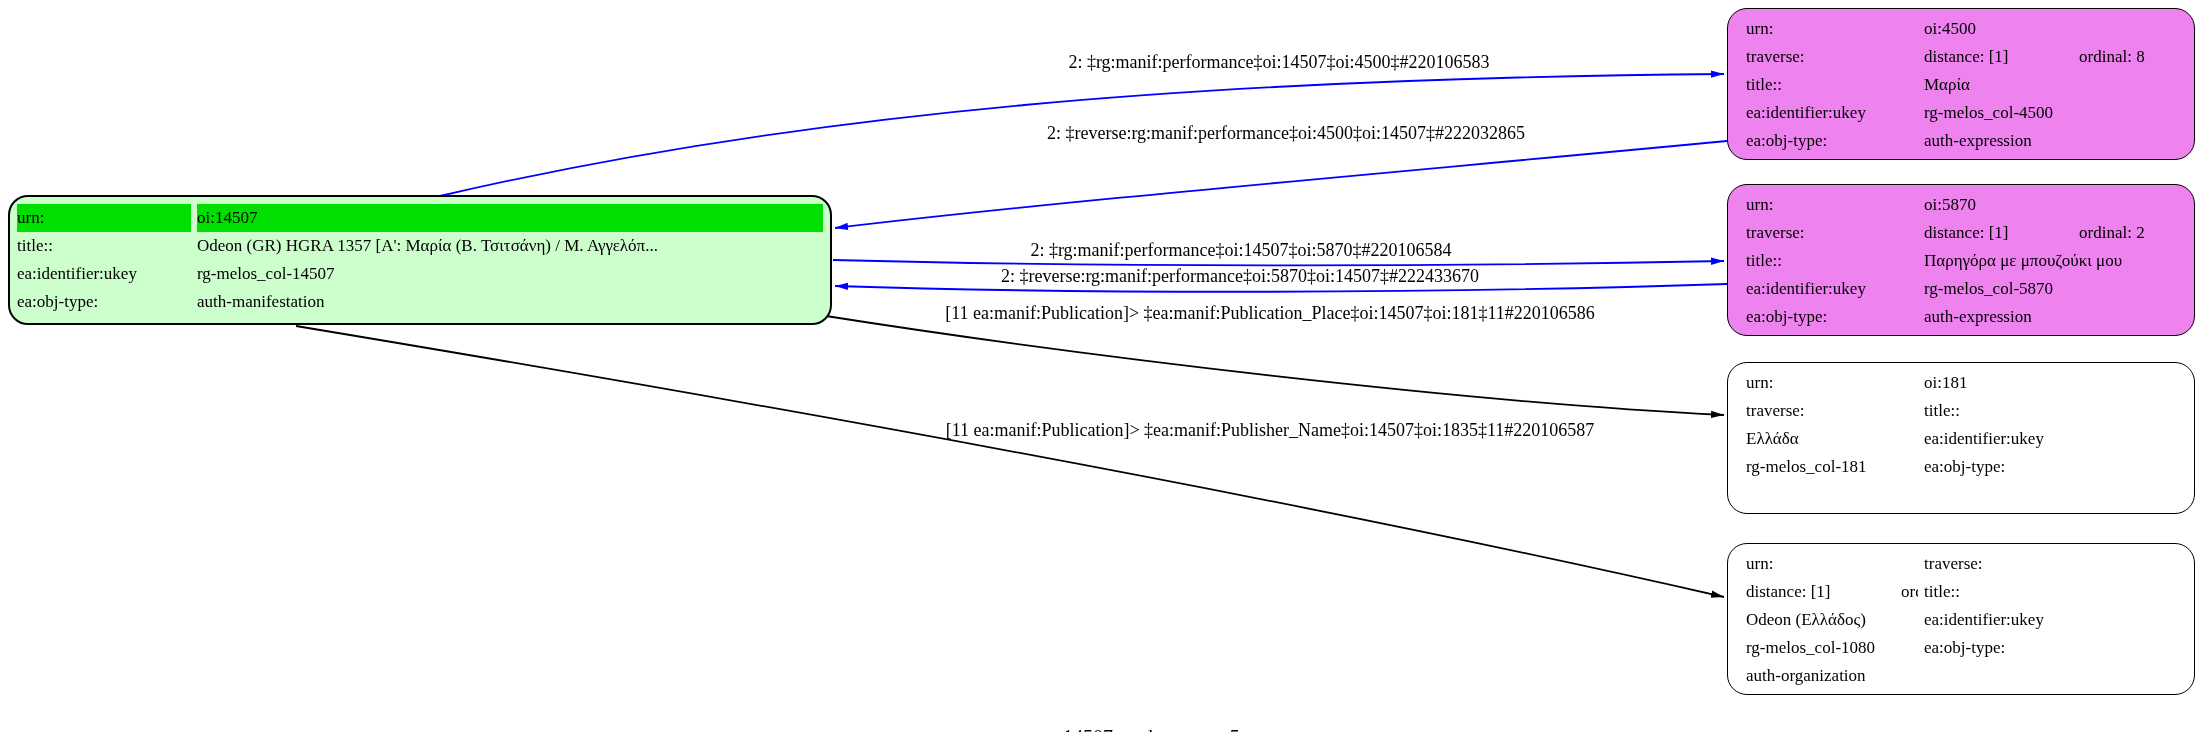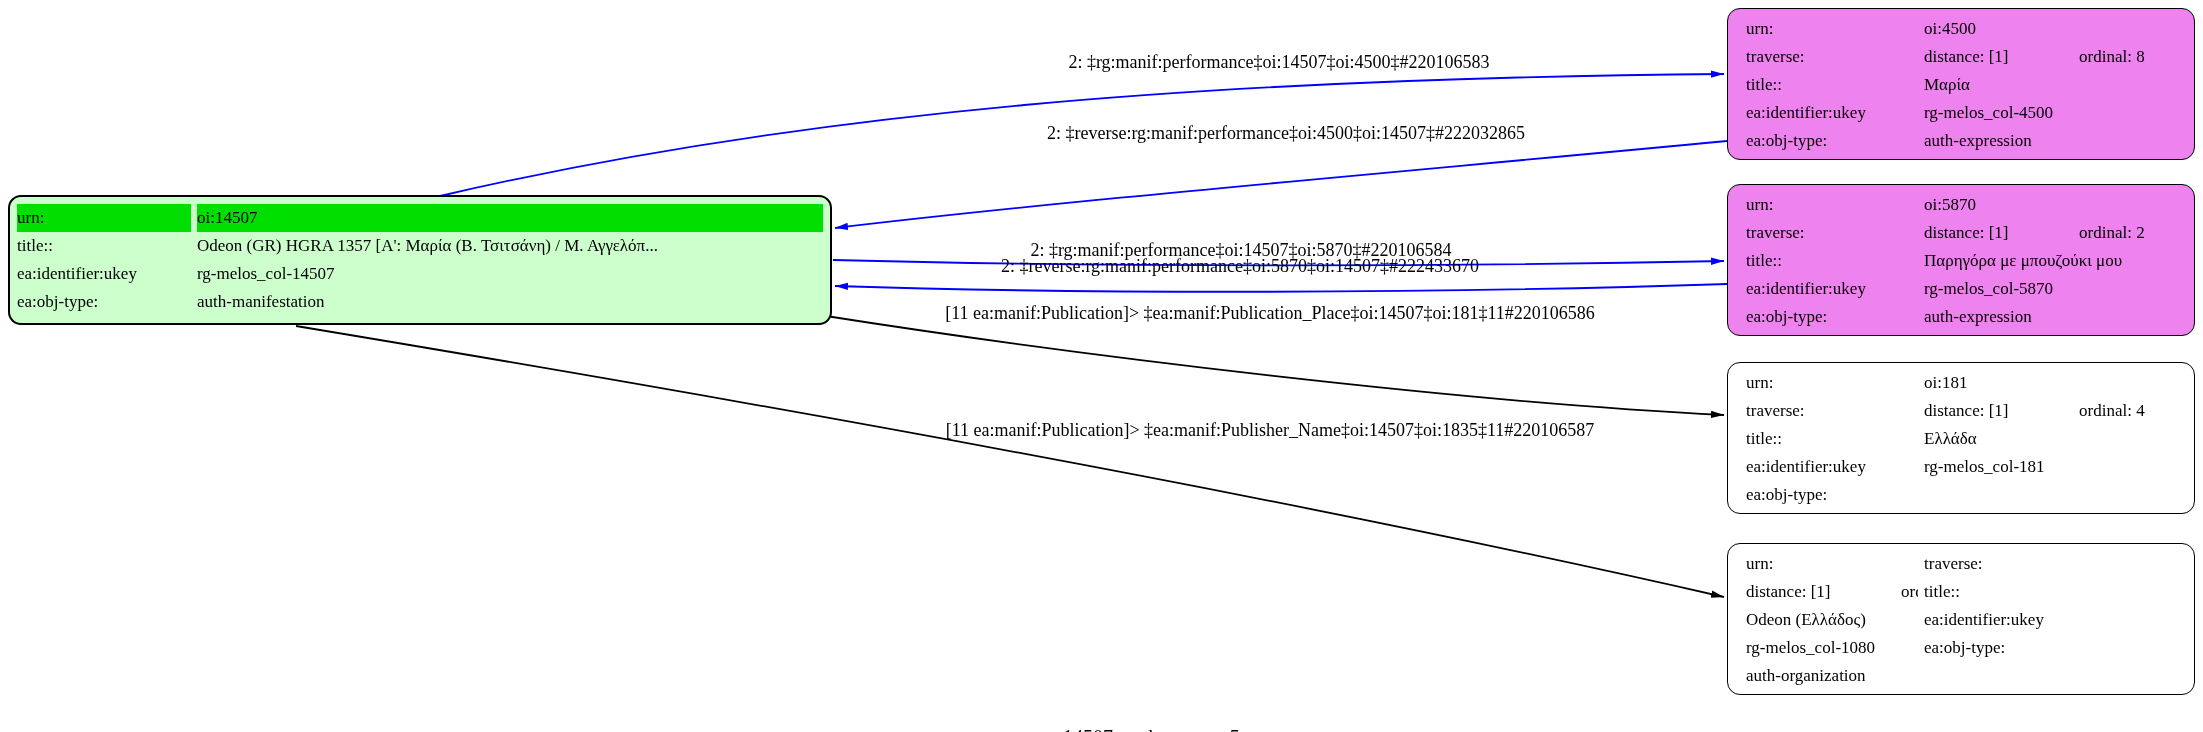--- a/index.html
+++ b/index.html
@@ -22,21 +22,21 @@
     transform: translateX(-50%);
     white-space: pre;
     font-size: 18px;
     line-height: 24px;
     color: #000000;
   }
   .node {
     position: absolute;
     box-sizing: border-box;
     border: 2px solid #000000;
-    border-radius: 13px;
+    border-radius: 20px;
     font-size: 17px;
   }
   .node-grid {
     display: grid;
     column-gap: 6px;
     line-height: 28px;
   }
   .root-node {
     left: 8px; top: 195px;
     width: 824px; height: 130px;
@@ -86,21 +86,21 @@
     <path d="M 1727,141 C 1400,172 1060,201 835,228" fill="none" stroke="#0000ff" stroke-width="1.8" marker-end="url(#arrow-blue)"></path>
     <path d="M 833,260 C 1100,267 1430,267 1724,261" fill="none" stroke="#0000ff" stroke-width="1.8" marker-end="url(#arrow-blue)"></path>
     <path d="M 1727,284 C 1430,294 1080,294 835,286" fill="none" stroke="#0000ff" stroke-width="1.8" marker-end="url(#arrow-blue)"></path>
     <path d="M 826,316 C 1080,356 1460,402 1724,415" fill="none" stroke="#000000" stroke-width="1.8" marker-end="url(#arrow-black)"></path>
     <path d="M 296,326 C 760,403 1300,500 1724,597" fill="none" stroke="#000000" stroke-width="1.8" marker-end="url(#arrow-black)"></path>
   </svg>
 
   <div class="edge-label" style="left:1279px; top:50px">2: ‡rg:manif:performance‡oi:14507‡oi:4500‡#220106583</div>
   <div class="edge-label" style="left:1286px; top:121px">2: ‡reverse:rg:manif:performance‡oi:4500‡oi:14507‡#222032865</div>
   <div class="edge-label" style="left:1241px; top:238px">2: ‡rg:manif:performance‡oi:14507‡oi:5870‡#220106584</div>
-  <div class="edge-label" style="left:1240px; top:254px">2: ‡reverse:rg:manif:performance‡oi:5870‡oi:14507‡#222433670</div>
+  <div class="edge-label" style="left:1240px; top:264px">2: ‡reverse:rg:manif:performance‡oi:5870‡oi:14507‡#222433670</div>
   <div class="edge-label" style="left:1270px; top:301px">[11 ea:manif:Publication]&gt; ‡ea:manif:Publication_Place‡oi:14507‡oi:181‡11#220106586</div>
   <div class="edge-label" style="left:1270px; top:418px">[11 ea:manif:Publication]&gt; ‡ea:manif:Publisher_Name‡oi:14507‡oi:1835‡11#220106587</div>
 
   <div class="node root-node">
     <div class="node-grid">
       <div class="cell hl">urn:</div>
       <div class="cell hl">oi:14507</div>
       <div class="cell">title::</div>
       <div class="cell">Odeon (GR) HGRA 1357 [Α': Μαρία (Β. Τσιτσάνη) / Μ. Αγγελόπ...</div>
       <div class="cell">ea:identifier:ukey</div>
@@ -138,21 +138,20 @@
       <div class="cell">ea:obj-type:</div>
       <div class="cell">auth-expression</div>
     </div>
   </div>
 
   <div class="node side-node plain-node" style="top:362px">
     <div class="node-grid">
       <div class="cell">urn:</div>
       <div class="cell">oi:181</div>
       <div class="cell">traverse:</div>
-      <div class="cell"><span class="dist">distance: [1]</span><span>ordinal: 4</span></div>
       <div class="cell">title::</div>
       <div class="cell">Ελλάδα</div>
       <div class="cell">ea:identifier:ukey</div>
       <div class="cell">rg-melos_col-181</div>
       <div class="cell">ea:obj-type:</div>
     </div>
   </div>
 
   <div class="node side-node plain-node" style="top:543px">
     <div class="node-grid">

